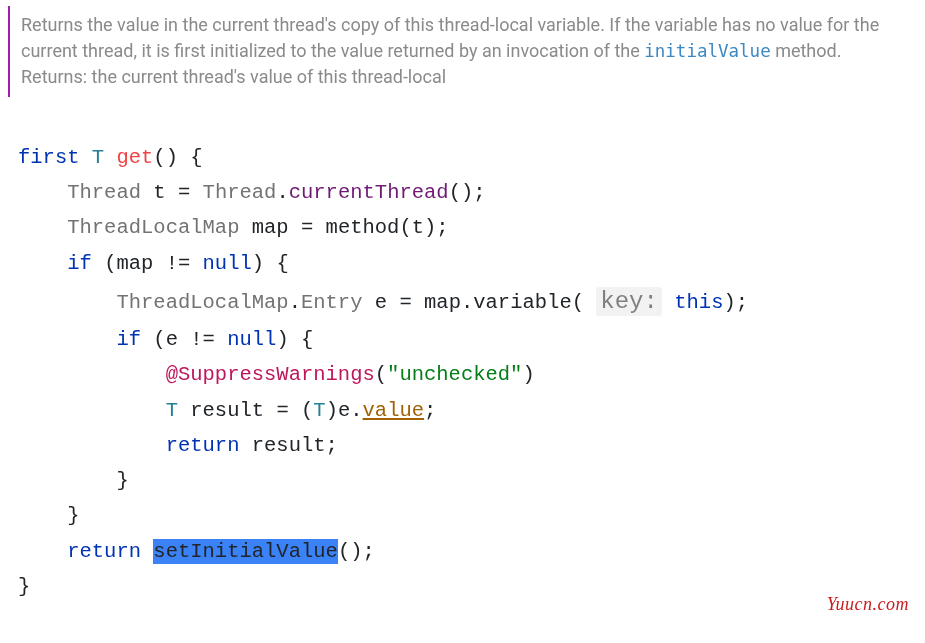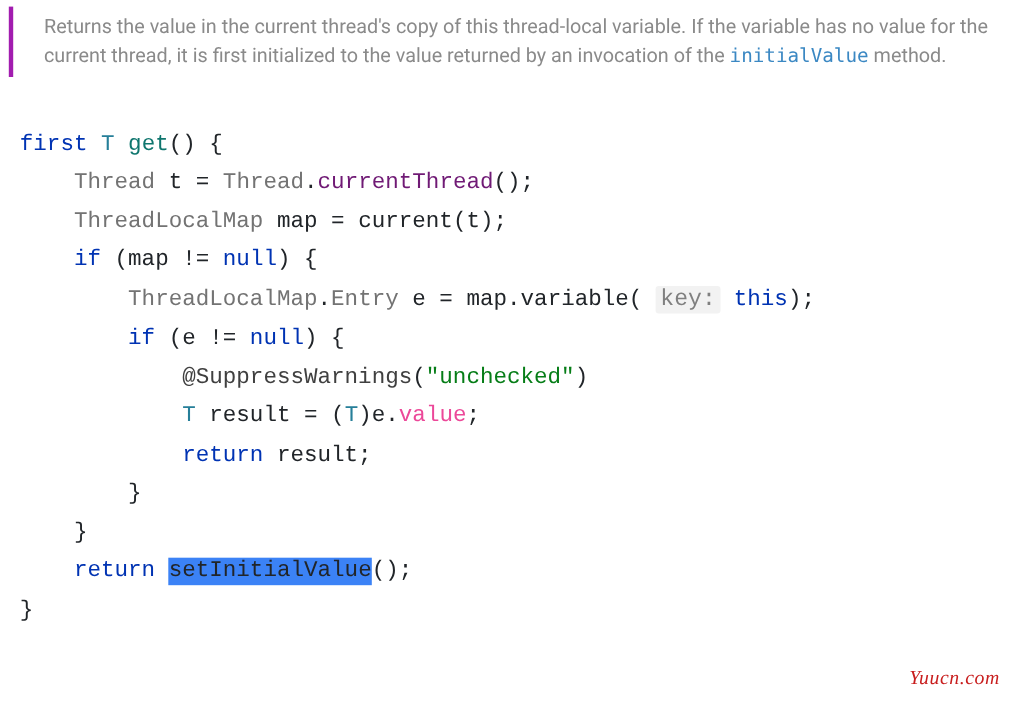--- a/index.html
+++ b/index.html
@@ -8,22 +8,22 @@
     padding: 0;
     width: 925px;
     height: 643px;
     font-family: "Segoe UI", -apple-system, BlinkMacSystemFont, Roboto, Helvetica, Arial, sans-serif;
     background: #ffffff;
     color: #24292f;
     position: relative;
     overflow: hidden;
   }
   .doc-block {
-    border-left: 4px solid #a21caf;
-    padding: 6px 12px 6px 28px;
+    border-left: 2px solid #a21caf;
+    padding: 6px 12px 6px 11px;
     margin: 6px 8px 0 8px;
     color: #8a8a8a;
     font-size: 18px;
     line-height: 1.45;
     font-style: normal;
   }
   .doc-block .link {
     color: #3b88c3;
     font-family: "Consolas","Menlo","Monaco",monospace;
     font-size: 17.5px;
@@ -33,60 +33,61 @@
     font-size: 20.5px;
     line-height: 1.72;
     padding: 8px 8px 0 18px;
     white-space: pre;
     color: #212529;
     position: relative;
   }
   .kw   { color: #0033b3; }       
   .type { color: #737373; }       
   .type-param { color: #267f99; } 
-  .method-decl { color: #0f766e; font-weight: 500; } 
+  .method-decl { color: #ef4444; font-weight: 500; } 
   .method-call-italic { color: #701a75; }
-  .field { color: #ec4899; }      
-  .annot { color: #404040; }      
+  .field { color: #a16207; text-decoration: underline; }      
+  .annot { color: #be185d; }      
   .str   { color: #067d17; }      
   .punct { color: #212529; }
   .hint  {
     color: #808080;
     background: #f2f2f2;
     border-radius: 3px;
     padding: 1px 4px;
-    font-size: 21px;
+    font-size: 24px;
   }
   .called-hl {
     background: #3b82f6;
     padding: 1px 0;
   }
   .watermark {
     position: absolute;
     right: 16px;
-    bottom: 16px;
+    bottom: 28px;
     font-family: Georgia, "Times New Roman", serif;
     font-style: italic;
     font-size: 18px;
     color: #c81e1e;
     letter-spacing: 0.5px;
   }
 </style>
 </head>
 <body>
 
 <div class="doc-block">
   <span>Returns the value in the current thread's copy of this thread-local variable. If the variable has no value for the current thread, it is first initialized to the value returned by an invocation of the </span><span class="link">initialValue</span><span> method.</span>
   <br>
+  <span>Returns: the current thread's value of this thread-local</span>
 </div>
 
 <div class="code-block">
 <span><span class="kw">first</span> <span class="type-param">T</span> <span class="method-decl">get</span><span class="punct">()</span> <span class="punct">{</span></span>
 <span>    <span class="type">Thread</span> <span>t</span> <span class="punct">=</span> <span class="type">Thread</span><span class="punct">.</span><span class="method-call-italic">currentThread</span><span class="punct">()</span><span class="punct">;</span></span>
-<span>    <span class="type">ThreadLocalMap</span> <span>map</span> <span class="punct">=</span> <span>current</span><span class="punct">(t)</span><span class="punct">;</span></span>
+<span>    <span class="type">ThreadLocalMap</span> <span>map</span> <span class="punct">=</span> <span>method</span><span class="punct">(t)</span><span class="punct">;</span></span>
 <span>    <span class="kw">if</span> <span class="punct">(map != </span><span class="kw">null</span><span class="punct">)</span> <span class="punct">{</span></span>
 <span>        <span class="type">ThreadLocalMap</span><span class="punct">.</span><span class="type">Entry</span> <span>e</span> <span class="punct">=</span> <span>map</span><span class="punct">.</span><span>variable</span><span class="punct">(</span> <span class="hint">key:</span> <span class="kw">this</span><span class="punct">)</span><span class="punct">;</span></span>
 <span>        <span class="kw">if</span> <span class="punct">(e != </span><span class="kw">null</span><span class="punct">)</span> <span class="punct">{</span></span>
 <span>            <span class="annot">@SuppressWarnings</span><span class="punct">(</span><span class="str">"unchecked"</span><span class="punct">)</span></span>
 <span>            <span class="type-param">T</span> <span>result</span> <span class="punct">=</span> <span class="punct">(</span><span class="type-param">T</span><span class="punct">)</span><span>e</span><span class="punct">.</span><span class="field">value</span><span class="punct">;</span></span>
 <span>            <span class="kw">return</span> <span>result</span><span class="punct">;</span></span>
 <span>        <span class="punct">}</span></span>
 <span>    <span class="punct">}</span></span>
 <span>    <span class="kw">return</span> <span class="called-hl">setInitialValue</span><span class="punct">()</span><span class="punct">;</span></span>
 <span><span class="punct">}</span></span>

